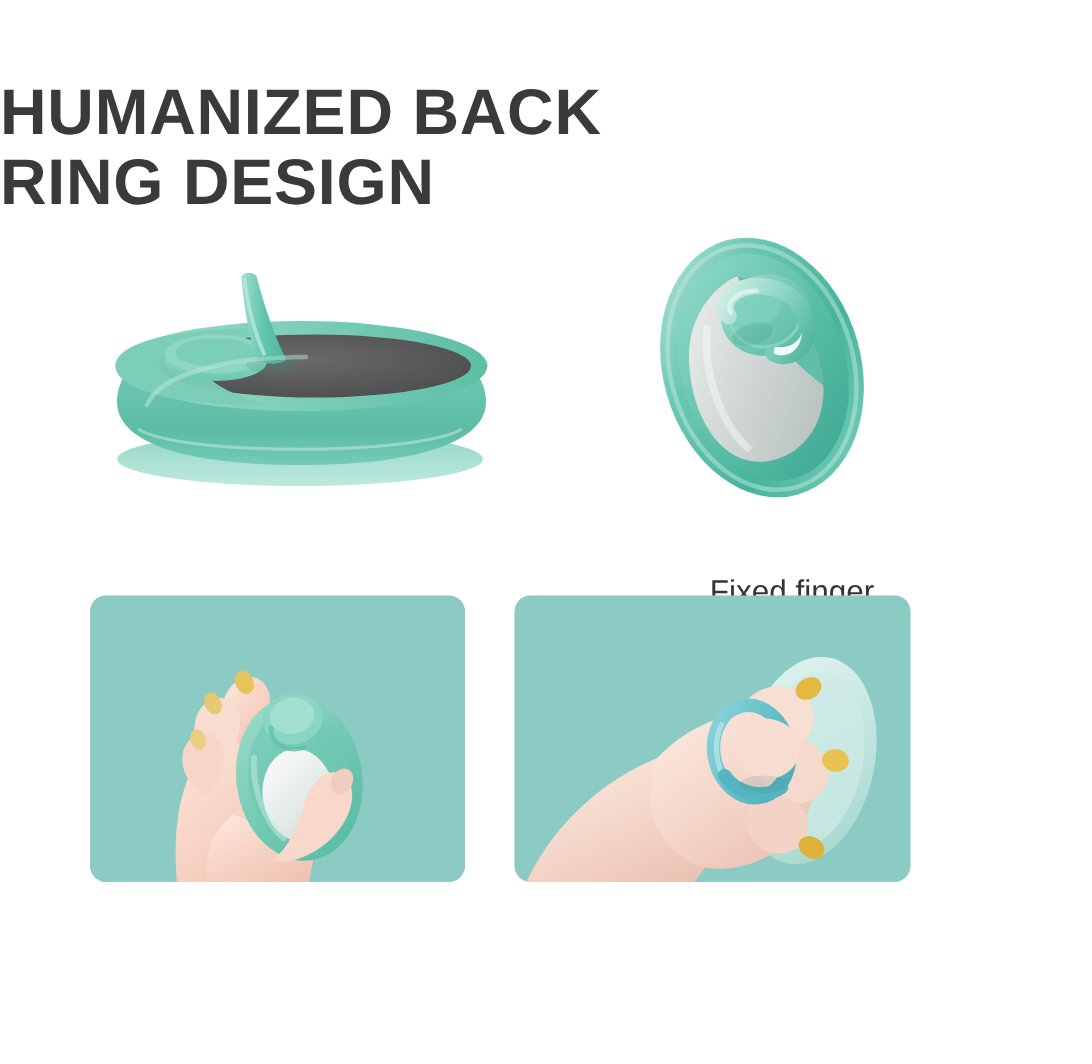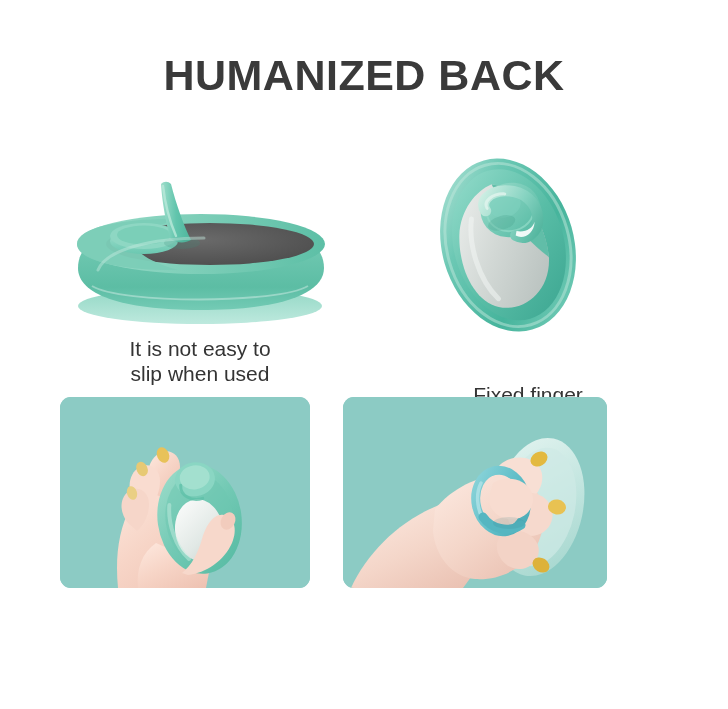--- a/index.html
+++ b/index.html
@@ -21,21 +21,20 @@
     height: 709px;
     background: #ffffff;
   }
 
   
   .heading {
     position: absolute;
     left: 0;
     top: 52px;
     width: 728px;
-    text-align: center;
     color: #3a3a3a;
     font-size: 43px;
     font-weight: bold;
     line-height: 47px;
     letter-spacing: 0.5px;
   }
   .heading .line {
     display: block;
   }
 
@@ -118,20 +117,21 @@
     height: 100%;
   }
 </style>
 </head>
 <body>
 
 <div class="page">
 
   <div class="heading">
     <span class="line">HUMANIZED BACK</span>
+    <span class="line">RING DESIGN</span>
   </div>
 
   <div class="feature-row">
 
     <div class="feature feature-left">
       <div class="art-wrap">
         <svg class="art-svg art-side" viewBox="0 0 285 150">
           <defs>
             <linearGradient id="sideBody" x1="0" y1="0" x2="0" y2="1">
               <stop offset="0%" stop-color="#86d3bf"></stop>
@@ -189,24 +189,20 @@
                    C 126 66, 118 65, 112 60 Z" fill="url(#flapGrad)"></path>
           <path d="M 105 8 C 107 26, 112 44, 118 58" stroke="#b9e8da" stroke-width="2.4" fill="none" opacity="0.8" stroke-linecap="round"></path>
 
           <ellipse cx="124" cy="65" rx="18" ry="6" fill="#3f8c7b" opacity="0.22"></ellipse>
 
           <path d="M 40 92 C 48 72, 92 60, 146 60" stroke="#c5ece0" stroke-width="3" fill="none" opacity="0.45" stroke-linecap="round"></path>
 
           <path d="M 34 108 C 62 126, 220 126, 250 108" stroke="#ffffff" stroke-width="2" fill="none" opacity="0.35"></path>
         </svg>
       </div>
-      <div class="caption caption-left">
-        <span class="cline">It is not easy to</span>
-        <span class="cline">slip when used</span>
-      </div>
     </div>
 
     <div class="feature feature-right">
       <div class="art-wrap">
         <svg class="art-svg art-angled" viewBox="0 0 200 190">
           <defs>
             <linearGradient id="angOuter" x1="0.1" y1="0" x2="0.9" y2="1">
               <stop offset="0%" stop-color="#b3e4d8"></stop>
               <stop offset="28%" stop-color="#6cc8b4"></stop>
               <stop offset="65%" stop-color="#46b49c"></stop>

